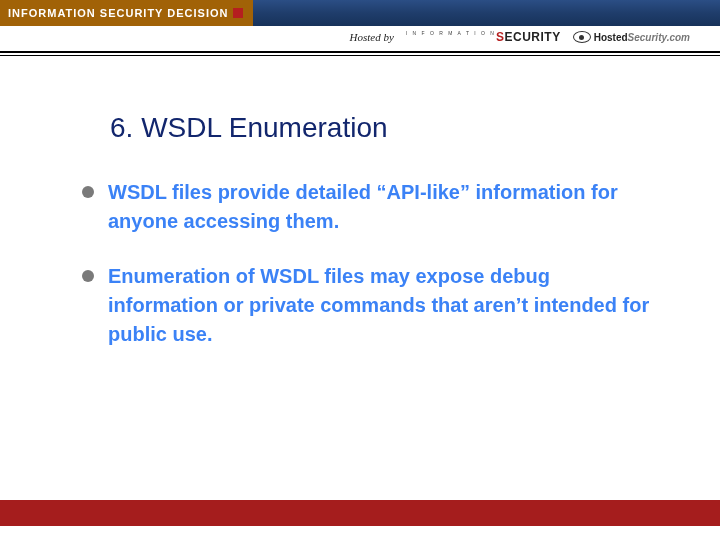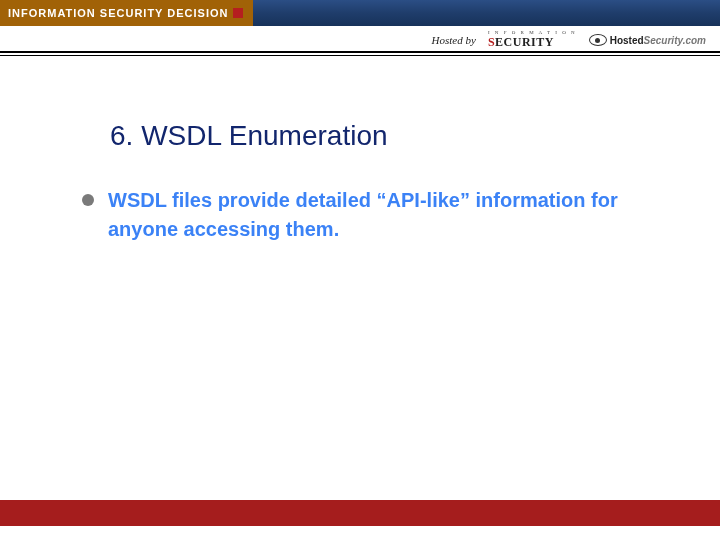--- a/index.html
+++ b/index.html
@@ -44,29 +44,28 @@
     height: 26px;
     background: linear-gradient(#2b4e85 0%, #1f3d6b 50%, #17325a 100%);
   }
   .banner-sub {
     position: absolute;
     top: 30px;
     right: 0;
     display: flex;
     align-items: center;
     gap: 12px;
-    padding-right: 14px;
+    padding-right: 30px;
     font-size: 8px;
     color: #222;
   }
   .hosted-by { font-style: italic; font-family: "Times New Roman", serif; font-size: 11px; }
   .sec-logo {
     display: flex;
-    flex-direction: column;
-    font-family: Liberation Serif, serif;
+    font-family: Liberation Sans, sans-serif;
   }
   .sec-logo .small { font-size: 5px; letter-spacing: 2px; color:#444; }
   .sec-logo .big { font-size: 12px; font-weight: bold; color:#222; letter-spacing: 0.5px; }
   .sec-logo .big .red { color:#b51f1f; }
   .search-logo { display:flex; align-items:center; gap:3px; font-family: Arial; }
   .eye-icon {
     width: 18px; height: 12px; border: 1.5px solid #333; border-radius: 50%;
     display:flex; align-items:center; justify-content:center;
     position:relative;
   }
@@ -83,21 +82,21 @@
   .divider-lines::after {
     content:"";
     display:block;
     margin-top:2px;
     border-top:1px solid #000;
   }
 
   
   .content {
     position: absolute;
-    top: 120px;
+    top: 112px;
     left: 110px;
     right: 60px;
   }
   .title {
     font-family: Verdana, sans-serif;
     font-size: 28px;
     color: #12266d;
     font-weight: normal;
     margin-bottom: 34px;
   }
@@ -153,15 +152,16 @@
     <span class="eye-icon"></span>
     <span class="search-text"><span>Hosted</span><span class="light">Security.com</span></span>
   </span>
 </div>
 
 <div class="divider-lines"></div>
 
 <div class="content">
   <div class="title">6. WSDL Enumeration</div>
   <div class="bullet">WSDL files provide detailed “API-like” information for anyone accessing them.</div>
+  <div class="bullet">Enumeration of WSDL files may expose debug information or private commands that aren’t intended for public use.</div>
 </div>
 
 <div class="footer-bar"></div>
 
 </body></html>

